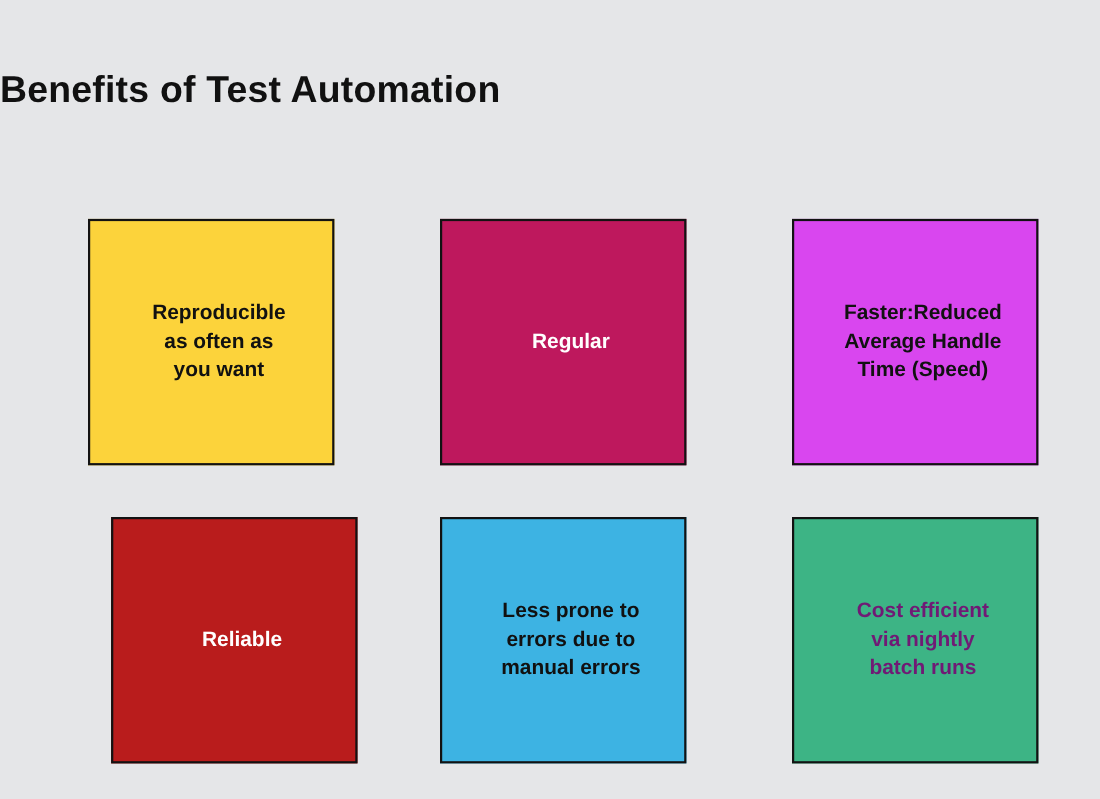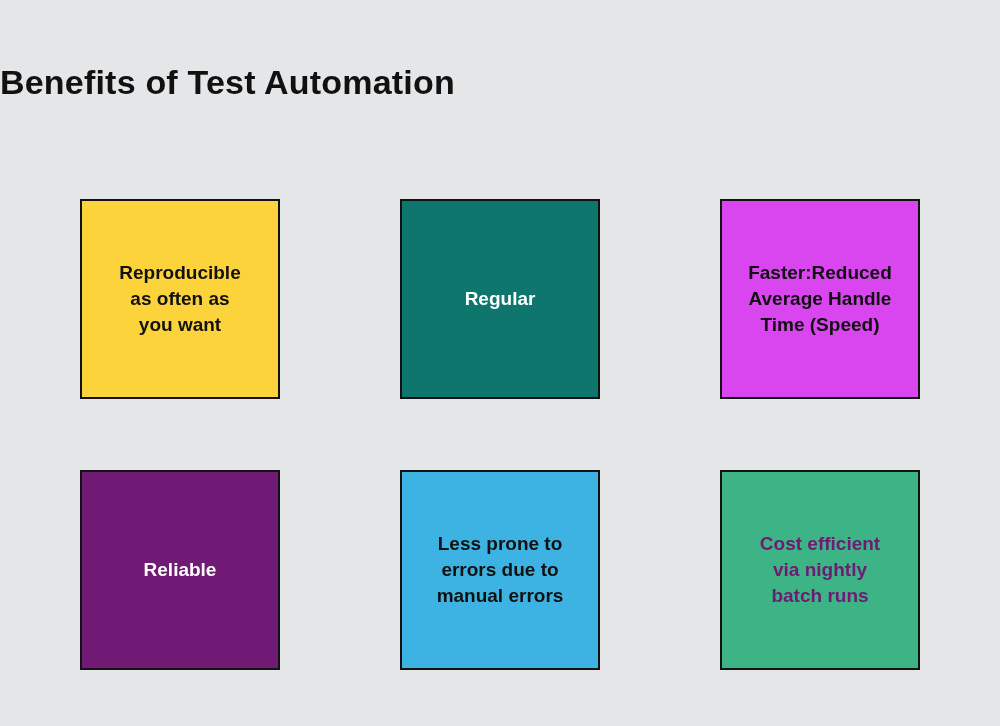--- a/index.html
+++ b/index.html
@@ -39,22 +39,22 @@
     height: 464px;
   }
   .card {
     position: absolute;
     width: 196px;
     height: 196px;
     border: 2px solid #121212;
     box-sizing: content-box;
     display: flex;
     align-items: center;
-    justify-content: center;
-    padding: 0;
+    justify-content: flex-end;
+    padding: 12px;
   }
   .card-r0 { top: 0px; }
   .card-r1 { top: 271px; }
   .card-c0 { left: 0px; }
   .card-c1 { left: 320px; }
   .card-c2 { left: 640px; }
 
   .card-label {
     display: block;
     width: 182px;
@@ -76,31 +76,31 @@
   <div class="page-title" style="color: rgb(17, 17, 17);">Benefits of Test Automation</div>
 
   <div class="card-grid">
 
     <div class="card card-r0 card-c0" style="background: rgb(252, 211, 59); border-color: rgb(18, 18, 18);">
       <span class="card-label label-dark" style="color: rgb(17, 17, 17);">Reproducible
 as often as
 you want</span>
     </div>
 
-    <div class="card card-r0 card-c1" style="background: #0f766e; border-color: rgb(18, 18, 18);">
+    <div class="card card-r0 card-c1" style="background: #be185d; border-color: rgb(18, 18, 18);">
       <span class="card-label label-light" style="color: rgb(255, 255, 255);">Regular</span>
     </div>
 
     <div class="card card-r0 card-c2" style="background: #d946ef; border-color: rgb(18, 18, 18);">
       <span class="card-label label-dark" style="color: rgb(17, 17, 17);">Faster:Reduced
 Average Handle
 Time (Speed)</span>
     </div>
 
-    <div class="card card-r1 card-c0" style="background: #701a75; border-color: rgb(18, 18, 18);">
+    <div class="card card-r1 card-c0" style="background: #b91c1c; border-color: rgb(18, 18, 18); margin-left: 21px;">
       <span class="card-label label-light" style="color: rgb(255, 255, 255);">Reliable</span>
     </div>
 
     <div class="card card-r1 card-c1" style="background: rgb(61, 179, 227); border-color: rgb(18, 18, 18);">
       <span class="card-label label-dark" style="color: rgb(17, 17, 17);">Less prone to
 errors due to
 manual errors</span>
     </div>
 
     <div class="card card-r1 card-c2" style="background: rgb(61, 180, 133); border-color: rgb(18, 18, 18);">

